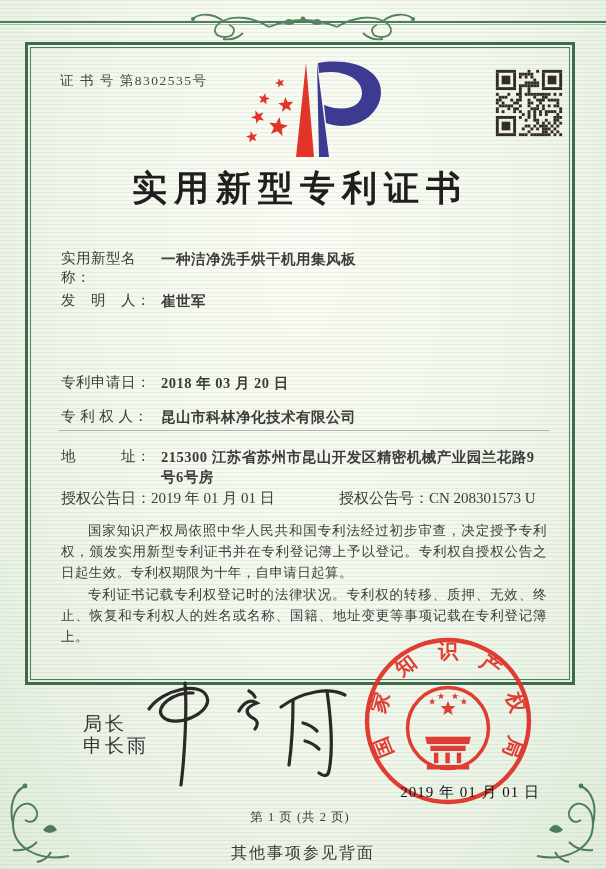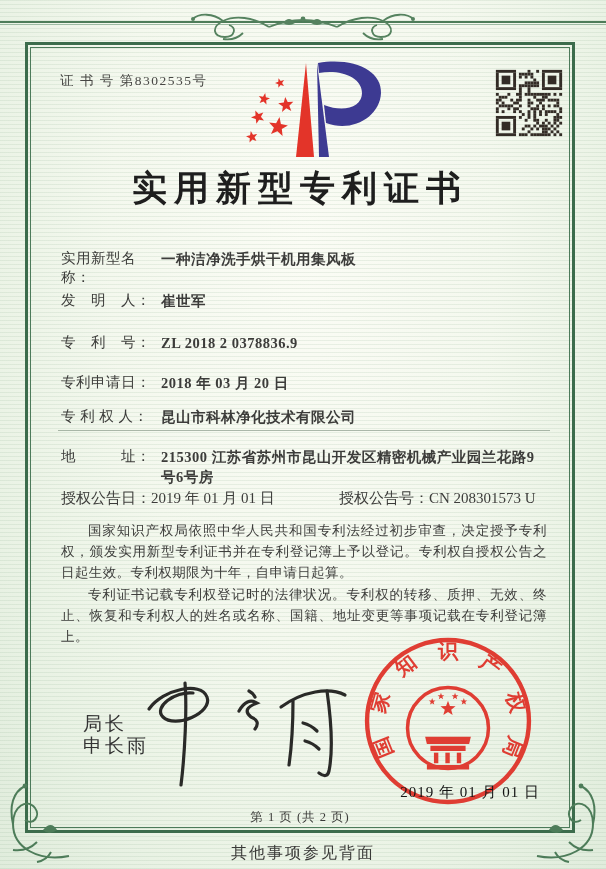--- a/index.html
+++ b/index.html
@@ -14,21 +14,21 @@
   }
 
   
   .top-band { position:absolute; left:0; top:13px; width:606px; height:34px; }
   .top-band .rule { position:absolute; top:8px; left:0; width:606px; height:4px;
     border-top:2px solid #4d7c59; border-bottom:1px solid #9dbca4; }
   .top-band svg { position:absolute; left:173px; top:-4px; }
 
   
   .frame {
-    position:absolute; left:25px; top:42px; width:550px; height:791px;
+    position:absolute; left:25px; top:42px; width:550px; height:643px;
     border:3px solid #3c6c4c;
     padding-left:40px;
   }
   .frame-inner { position:absolute; inset:2px; border:1px solid #4c7a5a; pointer-events:none; }
 
   .cert-number { position:absolute; left:32px; top:27px; font-size:13.5px; color:#474744; letter-spacing:1.5px; }
 
   .logo { position:absolute; left:206px; top:12px; }
   .qr { position:absolute; left:465px; top:22px; }
 
@@ -290,23 +290,20 @@
       </svg>
 
     <div class="title">实用新型专利证书</div>
 
     <div class="field" style="top:204px">
       <span class="lbl">实用新型名称：</span><span class="val">一种洁净洗手烘干机用集风板</span>
     </div>
     <div class="field" style="top:246px">
       <span class="lbl">发　明　人：</span><span class="val">崔世军</span>
     </div>
-    <div class="field" style="top:288px">
-      <span class="lbl">专　利　号：</span><span class="val">ZL 2018 2 0378836.9</span>
-    </div>
     <div class="field" style="top:328px">
       <span class="lbl">专利申请日：</span><span class="val">2018 年 03 月 20 日</span>
     </div>
     <div class="field" style="top:362px">
       <span class="lbl">专 利 权 人：</span><span class="val">昆山市科林净化技术有限公司</span>
     </div>
 
     <div class="sep"></div>
 
     <div class="field" style="top:402px">

